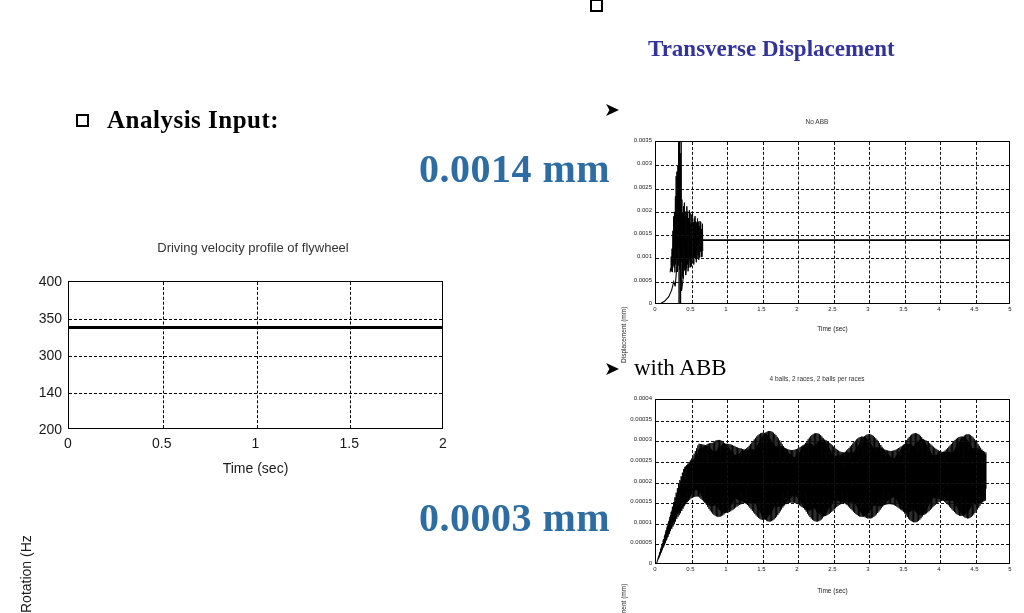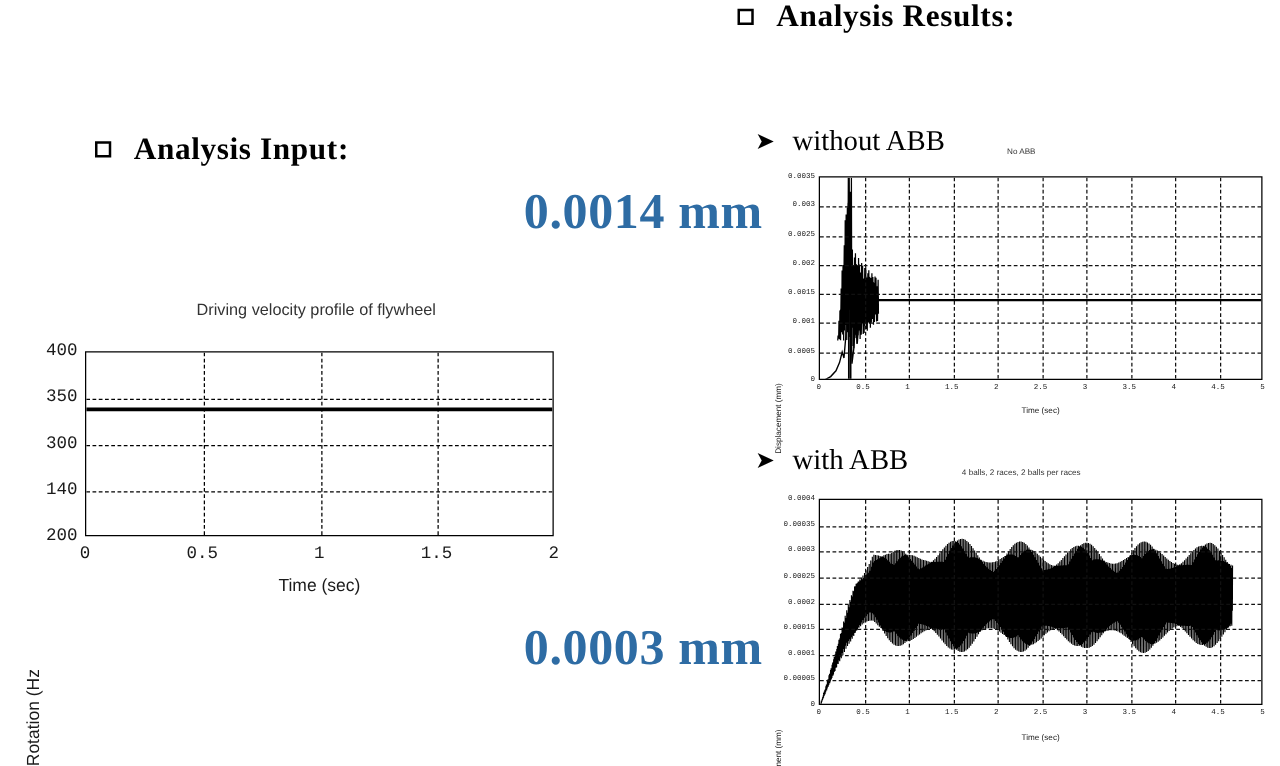--- a/index.html
+++ b/index.html
@@ -103,21 +103,21 @@
   .gridline-h {
     left: 0; right: 0; height: 0;
     border-top: 1px dashed #000;
   }
   .gridline-v {
     top: 0; bottom: 0; width: 0;
     border-left: 1px dashed #000;
   }
   .ytick, .xtick {
     position: absolute;
-    font-family: Liberation Mono, monospace;
+    font-family: Liberation Sans, sans-serif;
     color: #1a1a1a;
     white-space: nowrap;
   }
   .ytick { text-align: right; }
   .xtick { text-align: center; }
   .axis-title-x {
     position: absolute;
     text-align: center;
     font-family: "Liberation Sans", sans-serif;
     color: #1a1a1a;
@@ -166,26 +166,25 @@
 
 <div id="slide">
 
   <div class="heading-row" style="left:76px; top:106px;text-align:center;">
     <span class="bullet-square"></span>
     <span class="heading-text">Analysis Input:</span>
   </div>
 
   <div class="heading-row" style="left:590px; top:0px;">
     <span class="bullet-square"></span>
-    <span class="heading-text">Analysis Results:</span>
   </div>
+  <div class="subheading" style="left:648px; top:36px;">Transverse Displacement</div>
 
   <div class="arrow-row" style="left:604px; top:100px;">
     <span class="arrow-glyph">➤</span>
-    <span class="arrow-label">without ABB</span>
   </div>
 
   <div class="arrow-row" style="left:604px; top:355px;">
     <span class="arrow-glyph">➤</span>
     <span class="arrow-label">with ABB</span>
   </div>
 
   <div class="callout" style="left:419px; top:145px;">0.0014 mm</div>
   <div class="callout" style="left:419px; top:494px;text-align:right;">0.0003 mm</div>
 

